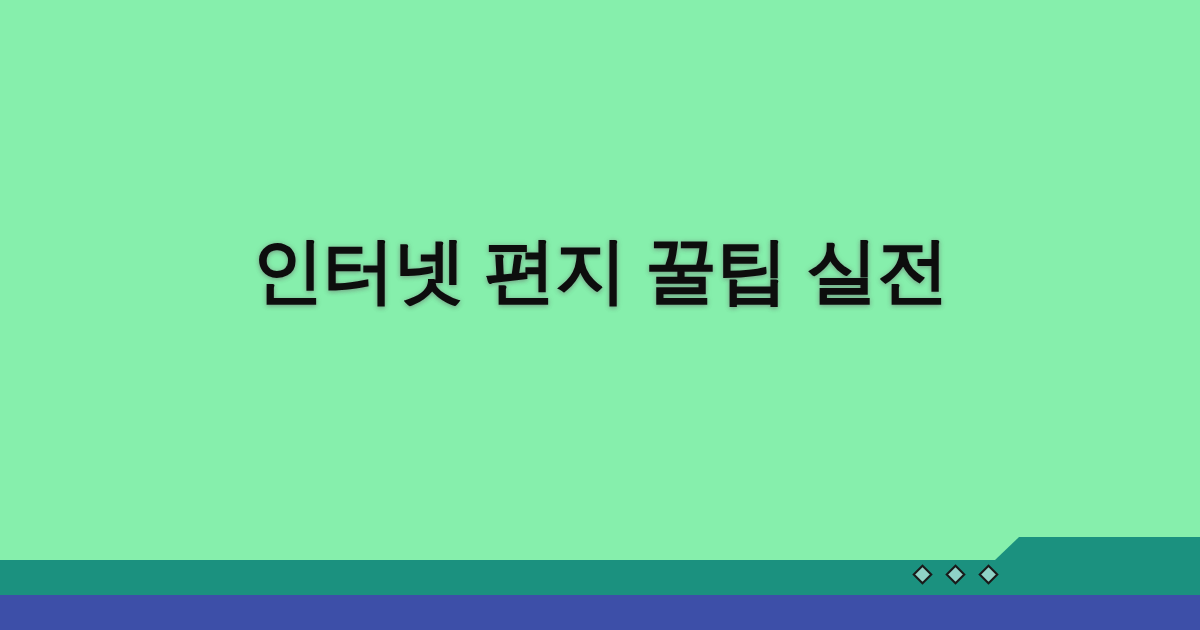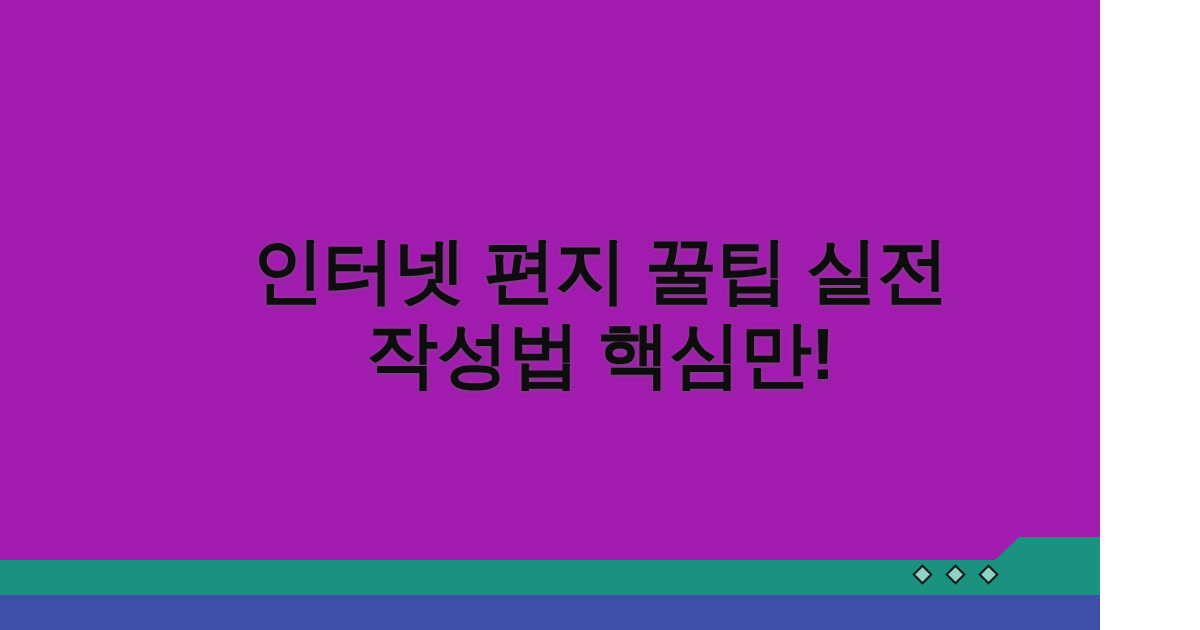--- a/index.html
+++ b/index.html
@@ -4,23 +4,23 @@
 <title>Thumbnail</title>
 <style>
   html, body {
     margin: 0;
     padding: 0;
     background: #ffffff;
   }
 
   #canvas {
     position: relative;
-    width: 1100px;
+    width: 1200px;
     height: 630px;
-    background: #a21caf;
+    background: #86efac;
     overflow: hidden;
     font-family: "Liberation Sans", "DejaVu Sans", sans-serif;
   }
 
   
   #title-block {
     position: absolute;
     left: 0;
     top: 228px;
     width: 1200px;
@@ -90,21 +90,20 @@
     height: 21px;
   }
 </style>
 </head>
 <body>
 
 <div id="canvas">
 
   <div id="title-block">
     <span class="title-line">인터넷 편지 꿀팁 실전</span>
-    <span class="title-line">작성법 핵심만!</span>
   </div>
 
   <div id="band-teal-low"></div>
   <div id="band-teal-step"></div>
   <div id="band-blue"></div>
 
   <div id="diamond-group">
     <svg class="diamond-icon" viewBox="0 0 24 24">
       <polygon points="12,2 22,12 12,22 2,12" fill="#8fd2c6" stroke="#1a1a1a" stroke-width="2.4" stroke-linejoin="miter"></polygon>
     </svg>

